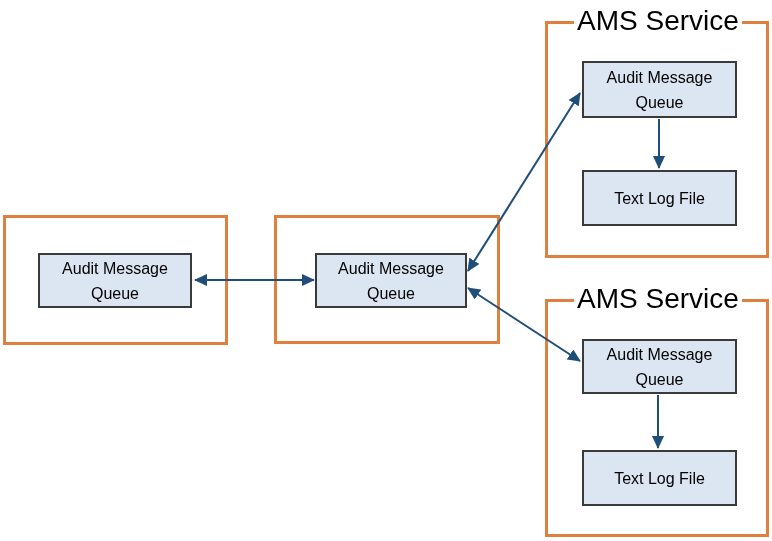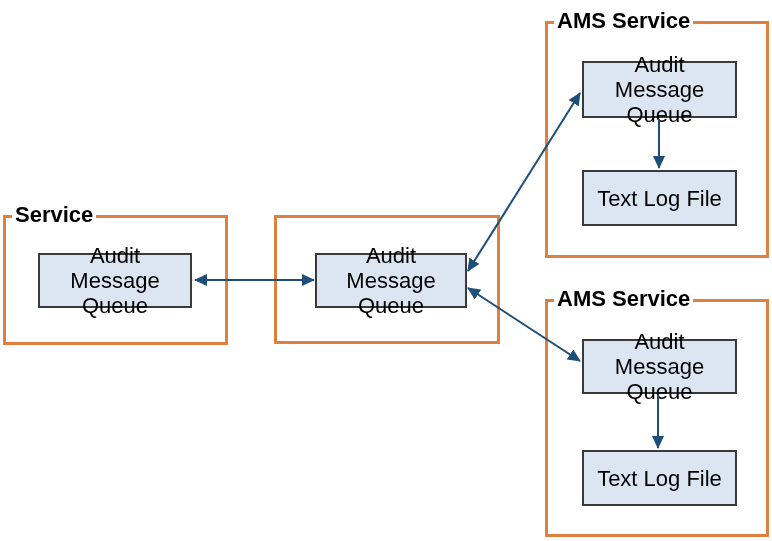--- a/index.html
+++ b/index.html
@@ -22,38 +22,38 @@
     overflow: hidden;
   }
   .container-box {
     position: absolute;
     border: 3px solid var(--container-border);
     background: transparent;
   }
   .container-title {
     position: absolute;
     top: -16px;
-    left: 6px;
+    left: 26px;
     background: var(--background);
     padding: 0 3px;
-    font-size: 22px;
+    font-size: 28px;
     line-height: 25px;
-    font-weight: bold;
+    font-weight: normal;
     color: var(--title-text);
     white-space: nowrap;
   }
   .node {
     position: absolute;
     background: var(--node-fill);
     border: 2px solid var(--node-border);
     display: flex;
     align-items: center;
     justify-content: center;
     text-align: center;
-    font-size: 22px;
+    font-size: 16px;
     line-height: 25px;
     color: var(--node-text);
     padding: 2px 3px;
   }
   .connections-layer {
     position: absolute;
     left: 0; top: 0;
     width: 772px; height: 541px;
     pointer-events: none;
   }
@@ -63,21 +63,20 @@
     fill: none;
   }
   .arrowhead-shape { fill: var(--arrow); }
 </style>
 </head>
 <body>
 
 <div class="canvas">
 
   <div class="container-box" style="left:3px; top:215px; width:225px; height:130px;">
-    <div class="container-title">Service</div>
     <div class="node" style="left:32px; top:35px; width:154px; height:55px;">
       <span>Audit Message Queue</span>
     </div>
   </div>
 
   <div class="container-box" style="left:274px; top:215px; width:226px; height:129px;">
     <div class="node" style="left:38px; top:35px; width:152px; height:55px;">
       <span>Audit Message Queue</span>
     </div>
   </div>

